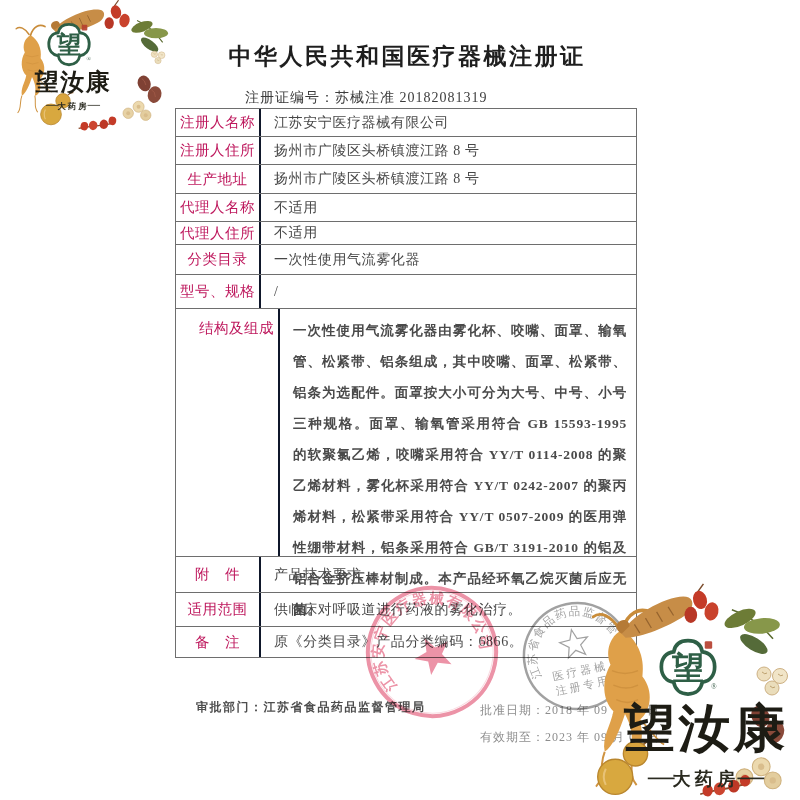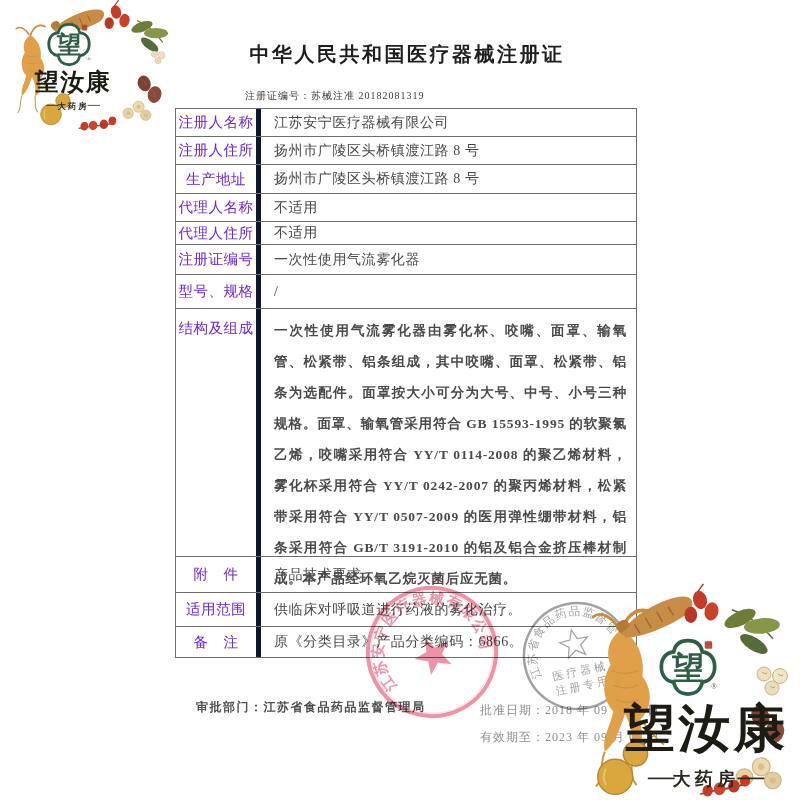--- a/index.html
+++ b/index.html
@@ -1,33 +1,33 @@
 <!DOCTYPE html>
 <html><head>
 <meta charset="utf-8">
 <style>
   html,body{margin:0;padding:0;background:#fff;}
   .stage{position:relative;width:800px;height:800px;background:#ffffff;overflow:hidden;
          font-family:"Liberation Serif","DejaVu Serif",serif;}
   
   .doc{position:absolute;left:175px;top:0;width:464px;height:800px;color:#3f3f3f;}
   .doc-title{position:absolute;top:41px;left:0;width:100%;text-align:center;
-             font-size:20px;font-weight:bold;color:#1e1e1e;letter-spacing:2.5px;}
-  .regline{position:absolute;top:89px;left:70px;font-size:10px;color:#3c3c3c;letter-spacing:1px;}
+             font-size:23px;font-weight:bold;color:#1e1e1e;letter-spacing:2.5px;}
+  .regline{position:absolute;top:89px;left:70px;font-size:14px;color:#3c3c3c;letter-spacing:1px;}
   .cert-table{position:absolute;top:108px;left:0;width:462px;border:1px solid #6e6e6e;box-sizing:border-box;background:transparent;}
   .row{display:flex;border-bottom:1px solid #6e6e6e;box-sizing:border-box;}
   .row:last-child{border-bottom:none;}
   .cell{box-sizing:border-box;}
-  .lbl{width:85px;border-right:5px solid #0f172a;display:flex;align-items:center;justify-content:center;
-       font-size:14.5px;letter-spacing:0.5px;color:#6d28d9;text-align:center;}
+  .lbl{width:85px;border-right:2px solid #0f172a;display:flex;align-items:center;justify-content:center;
+       font-size:14.5px;letter-spacing:0.5px;color:#be185d;text-align:center;}
   .val{flex:1;display:flex;align-items:center;padding-left:13px;font-size:14px;
        letter-spacing:0.6px;color:#474747;}
   .h28{height:28px}.h29{height:29px}.h23{height:23px}.h30{height:30px}
   .h34{height:34px}.h36{height:36px}.h248{height:248px}
-  .row-structure .lbl{align-items:flex-start;padding-top:10px;}
+  .row-structure .lbl{align-items:flex-start;padding-top:10px;margin-left:19px;}
   .row-structure .val{display:block;padding:6px 9px 0 13px;font-size:13.5px;line-height:31px;
                       text-align:justify;letter-spacing:0.8px;color:#4a4a4a;font-weight:bold;}
   
   .dept{position:absolute;top:699px;left:196px;font-size:12px;font-weight:bold;
         color:#4d4d4d;letter-spacing:1.5px;}
   .dates{position:absolute;top:697px;left:480px;font-size:12px;line-height:27px;
          color:#8d8d8d;letter-spacing:1px;}
   
   .art{position:absolute;left:0;top:0;pointer-events:none;}
   .stampgrp{mix-blend-mode:multiply;}
@@ -60,21 +60,21 @@
       </div>
       <div class="row h28">
         <div class="cell lbl">代理人名称</div>
         <div class="cell val">不适用</div>
       </div>
       <div class="row h23">
         <div class="cell lbl">代理人住所</div>
         <div class="cell val">不适用</div>
       </div>
       <div class="row h30">
-        <div class="cell lbl">注册证编号</div>
+        <div class="cell lbl">分类目录</div>
         <div class="cell val">一次性使用气流雾化器</div>
       </div>
       <div class="row h34">
         <div class="cell lbl">型号、规格</div>
         <div class="cell val">/</div>
       </div>
       <div class="row h248 row-structure">
         <div class="cell lbl">结构及组成</div>
         <div class="cell val">一次性使用气流雾化器由雾化杯、咬嘴、面罩、输氧管、松紧带、铝条组成，其中咬嘴、面罩、松紧带、铝条为选配件。面罩按大小可分为大号、中号、小号三种规格。面罩、输氧管采用符合 GB 15593-1995 的软聚氯乙烯，咬嘴采用符合 YY/T 0114-2008 的聚乙烯材料，雾化杯采用符合 YY/T 0242-2007 的聚丙烯材料，松紧带采用符合 YY/T 0507-2009 的医用弹性绷带材料，铝条采用符合 GB/T 3191-2010 的铝及铝合金挤压棒材制成。本产品经环氧乙烷灭菌后应无菌。</div>
       </div>

